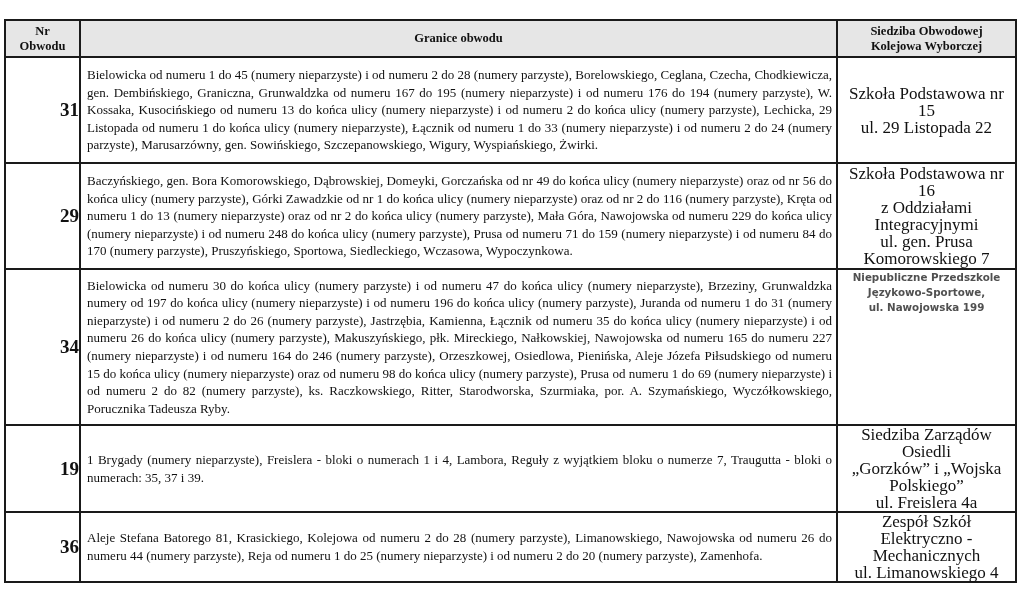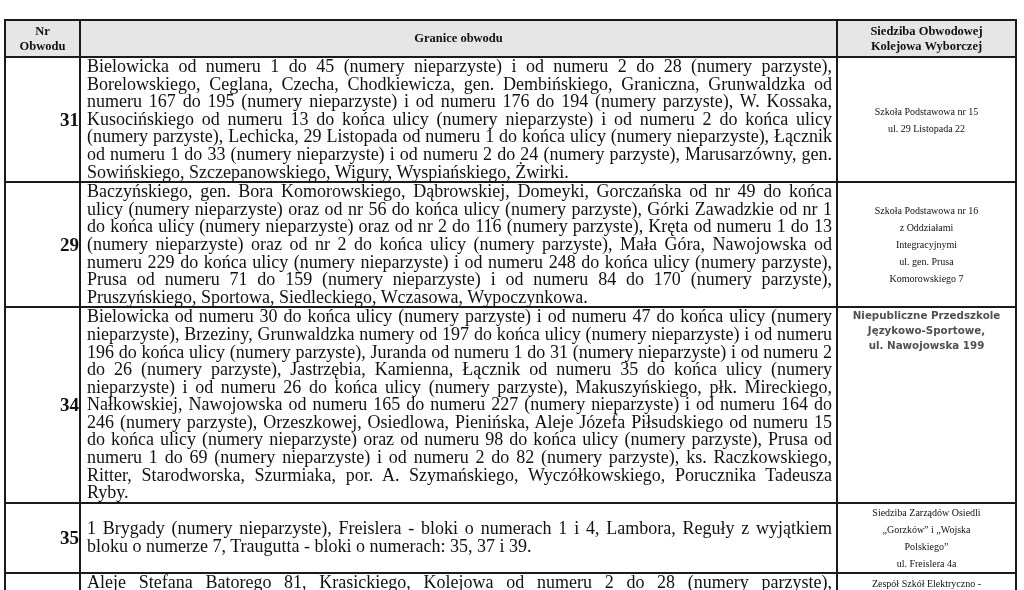--- a/index.html
+++ b/index.html
@@ -40,29 +40,29 @@
       padding: 1px 2px;
       height: 33px;
     }
     td.nr {
       text-align: right;
       font-weight: bold;
       font-size: 19px;
       padding: 0;
     }
     td.bounds {
-      font-size: 18px;
+      font-size: 13px;
       line-height: 17.6px;
       text-align: justify;
       padding: 0 4px 0 6px;
       vertical-align: top;
     }
     td.seat {
       text-align: center;
-      font-size: 10px;
+      font-size: 17px;
       line-height: 17px;
       padding: 0 3px;
     }
     td.seat .seat-line {
       display: block;
     }
     td.seat.sans {
       font-family: "DejaVu Sans", sans-serif;
       font-weight: bold;
       font-size: 10.3px;
@@ -126,21 +126,21 @@
     <tr class="r34">
       <td class="nr">34</td>
       <td class="bounds">Bielowicka od numeru 30 do końca ulicy (numery parzyste) i od numeru 47 do końca ulicy (numery nieparzyste), Brzeziny, Grunwaldzka numery od 197 do końca ulicy (numery nieparzyste) i od numeru 196 do końca ulicy (numery parzyste), Juranda od numeru 1 do 31 (numery nieparzyste) i od numeru 2 do 26 (numery parzyste), Jastrzębia, Kamienna, Łącznik od numeru 35 do końca ulicy (numery nieparzyste) i od numeru 26 do końca ulicy (numery parzyste), Makuszyńskiego, płk. Mireckiego, Nałkowskiej, Nawojowska od numeru 165 do numeru 227 (numery nieparzyste) i od numeru 164 do 246 (numery parzyste), Orzeszkowej, Osiedlowa, Pienińska, Aleje Józefa Piłsudskiego od numeru 15 do końca ulicy (numery nieparzyste) oraz od numeru 98 do końca ulicy (numery parzyste), Prusa od numeru 1 do 69 (numery nieparzyste) i od numeru 2 do 82 (numery parzyste), ks. Raczkowskiego, Ritter, Starodworska, Szurmiaka, por. A. Szymańskiego, Wyczółkowskiego, Porucznika Tadeusza Ryby.</td>
       <td class="seat sans">
         <span class="seat-line">Niepubliczne Przedszkole</span>
         <span class="seat-line">Językowo-Sportowe,</span>
         <span class="seat-line">ul. Nawojowska 199</span>
       </td>
     </tr>
     <tr class="r35">
-      <td class="nr">35</td>
+      <td class="nr">19</td>
       <td class="bounds">1 Brygady (numery nieparzyste), Freislera - bloki o numerach 1 i 4, Lambora, Reguły z wyjątkiem bloku o numerze 7, Traugutta - bloki o numerach: 35, 37 i 39.</td>
       <td class="seat">
         <span class="seat-line">Siedziba Zarządów Osiedli</span>
         <span class="seat-line">„Gorzków” i „Wojska</span>
         <span class="seat-line">Polskiego”</span>
         <span class="seat-line">ul. Freislera 4a</span>
       </td>
     </tr>
     <tr class="r36">
       <td class="nr">36</td>

